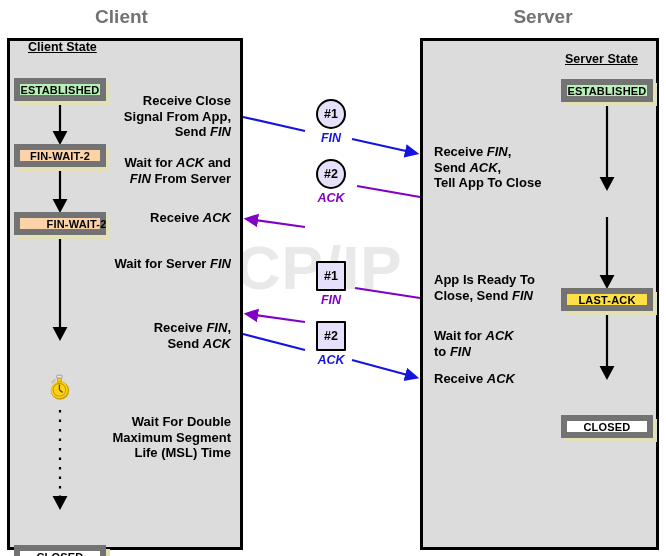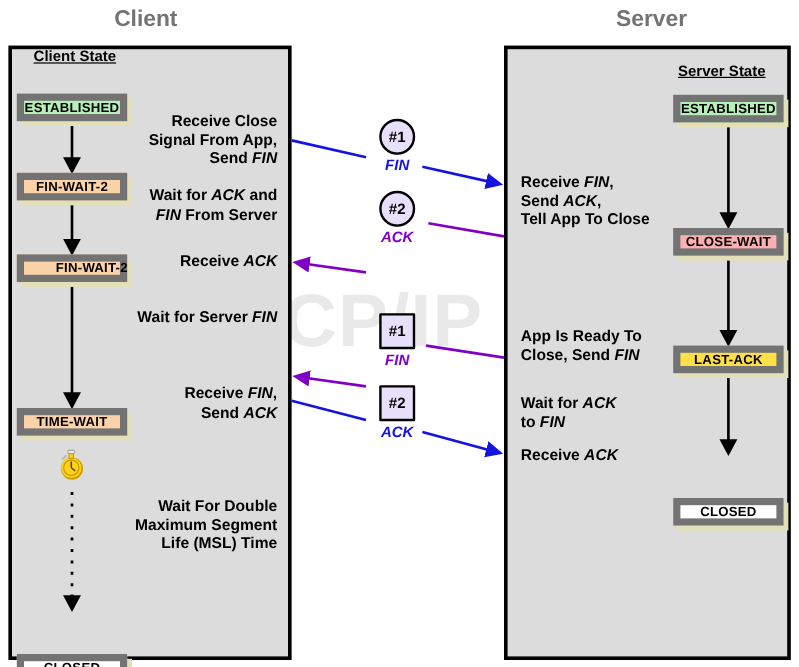--- a/index.html
+++ b/index.html
@@ -159,21 +159,20 @@
   <div class="col-title" style="left:0;top:6px;width:243px;">Client</div>
   <div class="col-title" style="left:420px;top:6px;width:246px;">Server</div>
 
   <div class="panel" style="left:7px;top:38px;width:236px;height:512px;"></div>
 
   <div class="state-heading" style="left:18px;top:40px;margin-left:10px;">Client State</div>
 
   <div class="state-box st-established" style="left:14px;top:78px;width:92px;height:23px;">ESTABLISHED</div>
   <div class="state-box st-finwait" style="left:14px;top:144px;width:92px;height:23px;">FIN-WAIT-2</div>
   <div class="state-box st-finwait" style="left:14px;top:212px;width:92px;height:23px;padding-left:33px;">FIN-WAIT-2</div>
-  <div class="state-box st-timewait" style="left:14px;top:340px;width:92px;height:23px;">TIME-WAIT</div>
   <div class="state-box st-closed" style="left:14px;top:509px;width:92px;height:23px;">CLOSED</div>
 
   <svg class="varrow" style="left:0;top:0;width:666px;height:556px;">
     <defs>
       <marker id="ablack" markerWidth="8" markerHeight="8" refX="3.2" refY="4" orient="auto">
         <path d="M0,0.6 L0,7.4 L6.4,4 z" fill="#000"></path>
       </marker>
     </defs>
     <line x1="60" y1="105" x2="60" y2="138" stroke="#000" stroke-width="2.2" marker-end="url(#ablack)"></line>
     <line x1="60" y1="171" x2="60" y2="206" stroke="#000" stroke-width="2.2" marker-end="url(#ablack)"></line>
@@ -202,21 +201,20 @@
 
   <div class="desc right" style="left:96px;top:320px;width:135px;">Receive <i>FIN</i>,<br>Send <i>ACK</i></div>
 
   <div class="desc right" style="left:88px;top:414px;width:143px;">Wait For Double<br>Maximum Segment<br>Life (MSL) Time</div>
 
   <div class="panel" style="left:420px;top:38px;width:239px;height:512px;"></div>
 
   <div class="state-heading" style="left:565px;top:52px;">Server State</div>
 
   <div class="state-box st-established" style="left:561px;top:79px;width:92px;height:23px;">ESTABLISHED</div>
-  <div class="state-box st-closewait" style="left:561px;top:190px;width:92px;height:23px;">CLOSE-WAIT</div>
   <div class="state-box st-lastack" style="left:561px;top:288px;width:92px;height:23px;">LAST-ACK</div>
   <div class="state-box st-closed" style="left:561px;top:379px;width:92px;height:23px;">CLOSED</div>
 
   <svg class="varrow" style="left:0;top:0;width:666px;height:556px;">
     <line x1="607" y1="106" x2="607" y2="184" stroke="#000" stroke-width="2.2" marker-end="url(#ablack)"></line>
     <line x1="607" y1="217" x2="607" y2="282" stroke="#000" stroke-width="2.2" marker-end="url(#ablack)"></line>
     <line x1="607" y1="315" x2="607" y2="373" stroke="#000" stroke-width="2.2" marker-end="url(#ablack)"></line>
   </svg>
 
 

